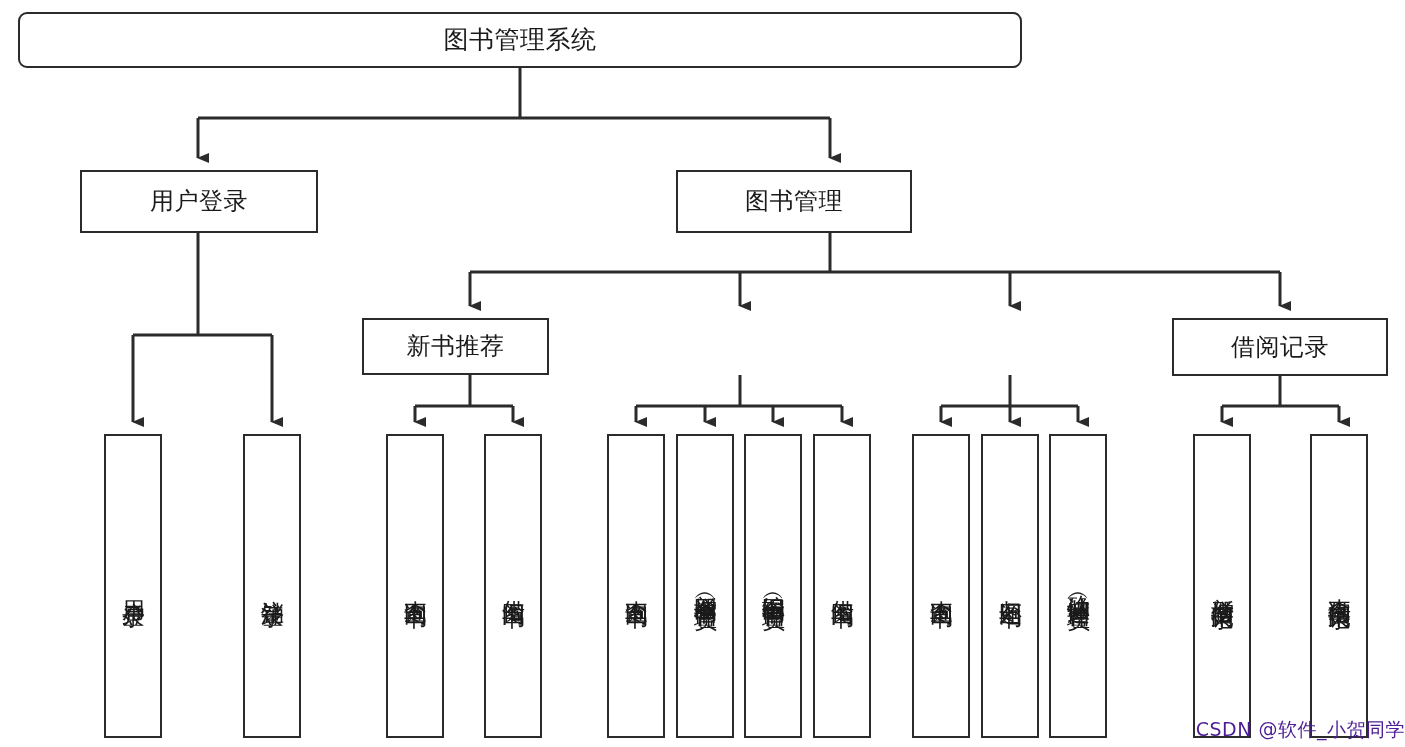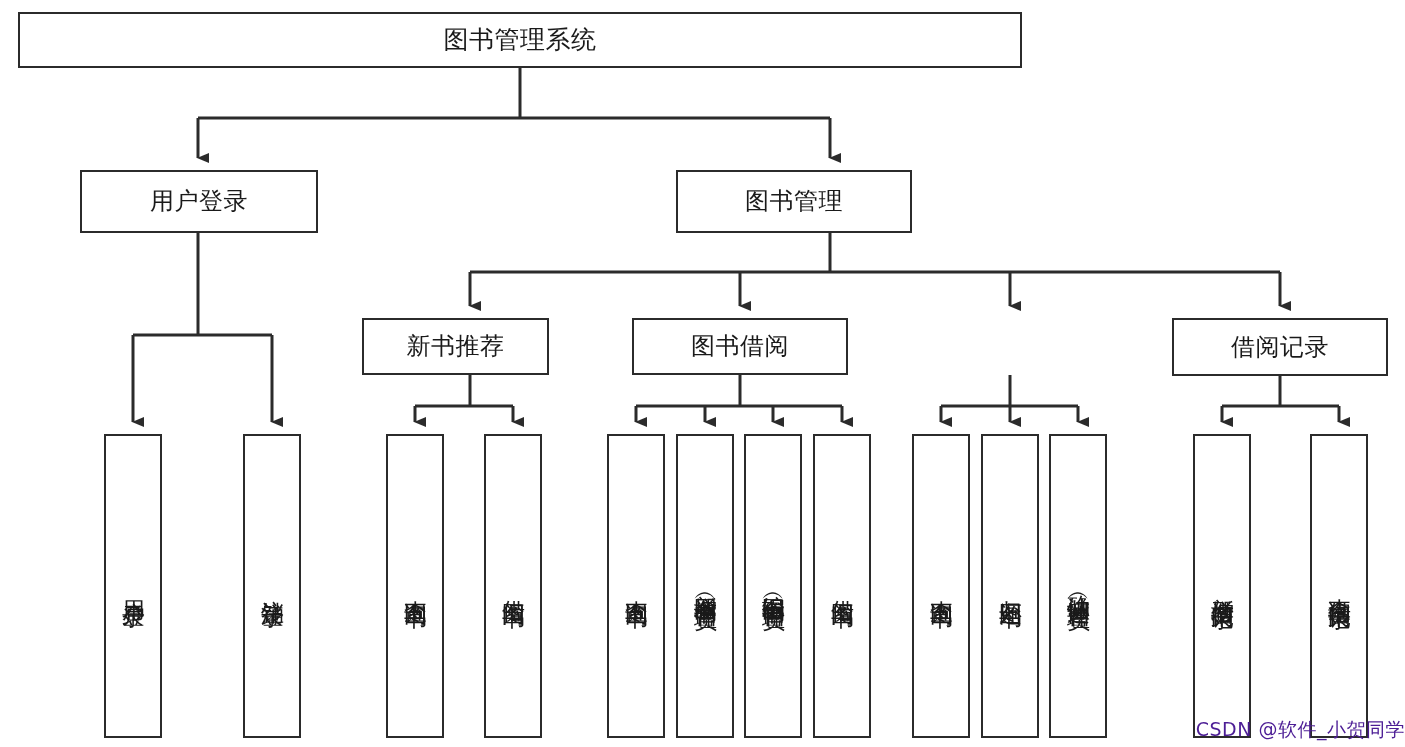--- a/index.html
+++ b/index.html
@@ -119,39 +119,36 @@
       <path d="M1010,406 L1010,422" marker-end="url(#arrowhead)"></path>
       <path d="M1078,406 L1078,422" marker-end="url(#arrowhead)"></path>
 
       <path d="M1280,375 L1280,406"></path>
       <path d="M1222,406 L1339,406"></path>
       <path d="M1222,406 L1222,422" marker-end="url(#arrowhead)"></path>
       <path d="M1339,406 L1339,422" marker-end="url(#arrowhead)"></path>
     </g>
   </svg>
 
-  <div class="node root" style="left:18px; top:12px; width:1004px; height:56px;">
+  <div class="node root" style="left:18px; top:12px; width:1004px; height:56px;border-radius:9px;">
     <span class="lbl">图书管理系统</span>
   </div>
 
   <div class="node mid" style="left:80px; top:170px; width:238px; height:63px;">
     <span class="lbl">用户登录</span>
   </div>
 
   <div class="node mid" style="left:676px; top:170px; width:236px; height:63px;">
     <span class="lbl">图书管理</span>
   </div>
 
   <div class="node mid" style="left:362px; top:318px; width:187px; height:57px;">
     <span class="lbl">新书推荐</span>
   </div>
 
-  <div class="node mid" style="left:632px; top:318px; width:216px; height:57px;">
-    <span class="lbl">图书借阅</span>
-  </div>
 
 
   <div class="node mid" style="left:1172px; top:318px; width:216px; height:58px;">
     <span class="lbl">借阅记录</span>
   </div>
 
   <div class="node leaf" style="left:104px; top:434px; width:58px; height:304px;">
     <span class="lbl">用户登录</span>
   </div>
 

